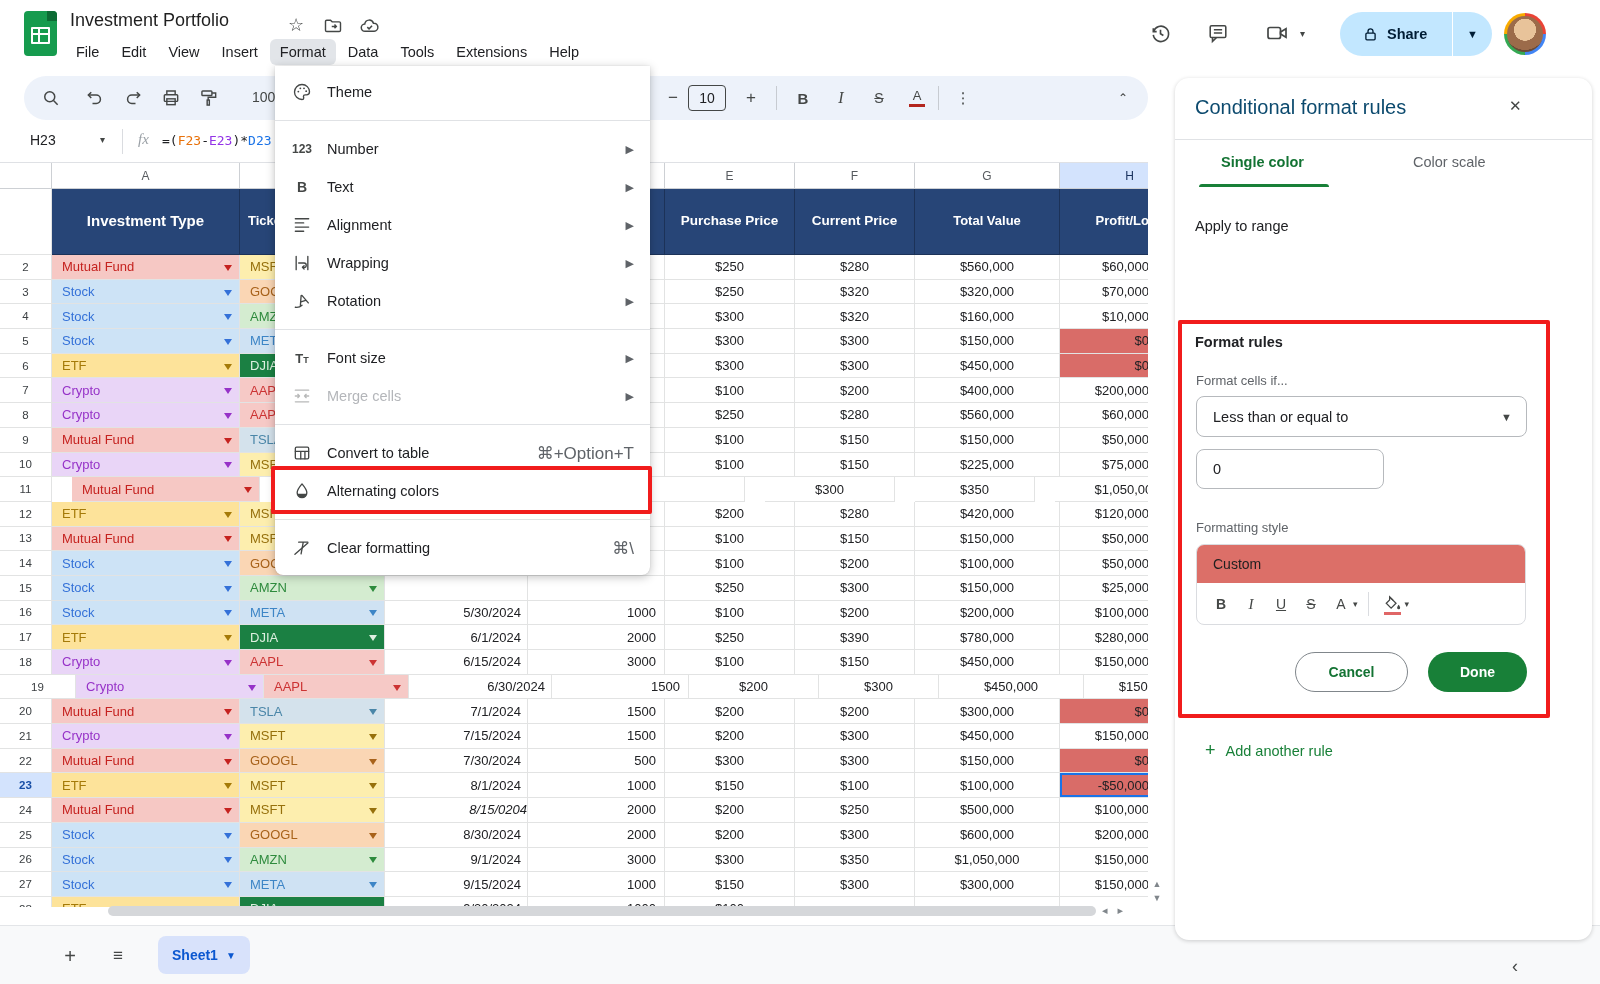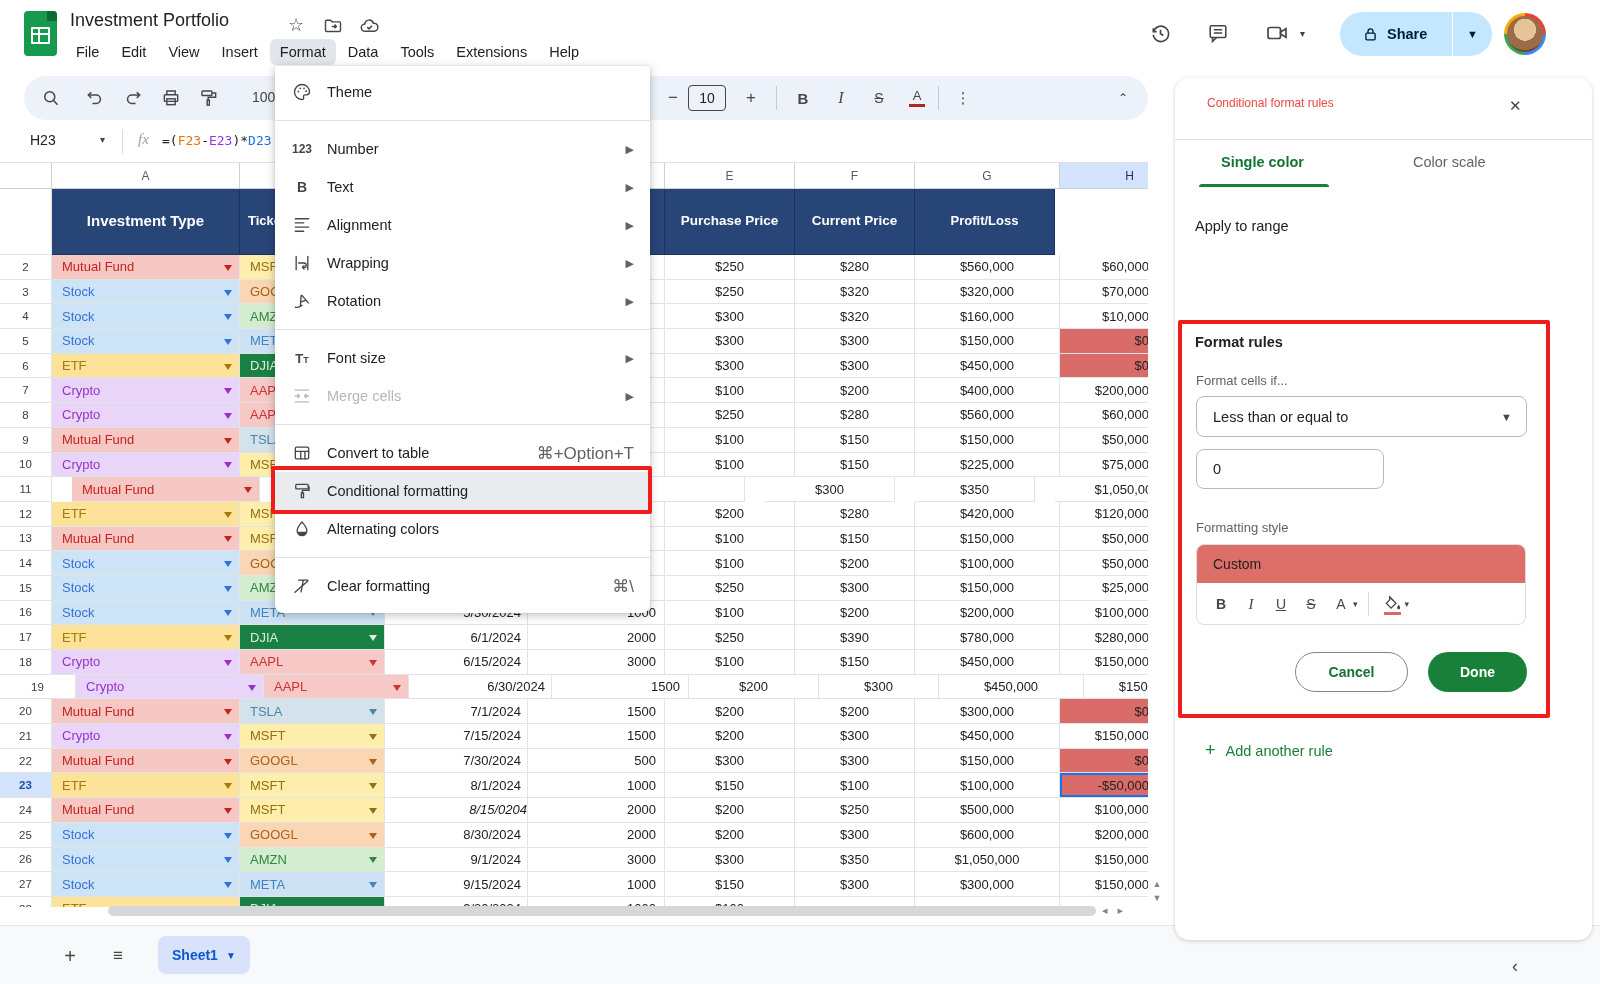--- a/index.html
+++ b/index.html
@@ -87,21 +87,21 @@
   .fm-divider { height:1px; background:#e0e2e5; margin:9px 0; }
   .fm-texticon { font-size:12px; font-weight:bold; color:#444746; }
 
   
   .red-box { border:4px solid #f11c1c; border-radius:2px; z-index:40; pointer-events:none; }
   #red-box-menu { left:271px; top:466px; width:381px; height:48px; }
   #red-box-panel { left:1178px; top:320px; width:372px; height:398px; }
 
   
   #panel { left:1175px; top:78px; width:417px; height:862px; background:#fff; border-radius:14px; box-shadow:0 1px 4px rgba(0,0,0,.18); z-index:10; }
-  #panel-title { left:32px; top:18px; font-size:12px; color:#ef4444; }
+  #panel-title { left:20px; top:18px; font-size:20px; color:#0c4a6e; }
   #panel-close { left:334px; top:19px; font-size:15px; color:#444746; }
   #panel-div1 { left:0; top:61px; width:417px; height:1px; background:#e0e2e5; }
   .p-tab { top:76px; font-size:14.5px; }
   #tab-single { left:46px; color:#137333; font-weight:bold; }
   #tab-scale { left:238px; color:#5f6368; }
   #tab-underline { left:24px; top:106px; width:130px; height:3px; background:#188038; border-radius:3px 3px 0 0; }
   #apply-label { left:20px; top:140px; font-size:14.5px; color:#202124; }
   #range-box { left:20px; top:178px; width:333px; height:42px; border:1px solid #80868b; border-radius:8px; display:flex; align-items:center; }
   #range-value { padding-left:16px; font-size:14px; color:#202124; flex:1; }
   #range-grid-icon { padding-right:12px; color:#444746; }
@@ -273,20 +273,21 @@
       <div class="g-cell sel-col" style="width: 140px;">H</div>
     </div>
     <div class="g-row hdr1" style="height: 66px;">
       <div class="g-cell rowhdr" style="width: 52px; background: rgb(255, 255, 255); border-color: rgb(226, 227, 227); height: 66px;">1</div>
       <div class="g-cell" style="width: 188px; height: 66px; font-size: 15px;">Investment Type</div>
       <div class="g-cell" style="width: 145px; height: 66px; justify-content: flex-start; padding-left: 8px;">Ticker</div>
       <div class="g-cell" style="width: 143px; height: 66px;"></div>
       <div class="g-cell" style="width: 137px; height: 66px;"></div>
       <div class="g-cell" style="width: 130px; height: 66px; font-size: 13.5px; padding: 0px 14px;">Purchase Price</div>
       <div class="g-cell" style="width: 120px; height: 66px; font-size: 13.5px; padding: 0px 14px;">Current Price</div>
+      <div class="g-cell" style="width: 145px; height: 66px;">Total Value</div>
       <div class="g-cell" style="width: 140px; height: 66px;">Profit/Loss</div>
     </div>
     <div class="g-row" style="height: 24.7px;">
       <div class="g-cell rowhdr" style="width: 52px;">2</div>
       <div class="g-cell" style="width: 188px; background: rgb(246, 200, 196); color: rgb(197, 34, 31);">
         <span class="chip-text">Mutual Fund</span>
         <span class="chip-arrow"></span>
       </div>
       <div class="g-cell" style="width: 145px; background: rgb(253, 238, 174); color: rgb(150, 112, 12);">
         <span class="chip-text">MSFT</span>
@@ -836,30 +837,20 @@
     <div class="fm-divider"></div>
     <div class="fm-item">
       <div class="fm-icon">
         <svg width="20" height="20" viewBox="0 0 24 24" fill="none" stroke="#444746" stroke-width="1.6" stroke-linecap="round" stroke-linejoin="round">
           <rect x="4" y="5" width="16" height="14" rx="1.5"></rect>
           <path d="M4 10h16M10.5 10v9M15.5 10v9"></path>
         </svg>
       </div>
       <div class="fm-label">Convert to table</div>
       <div class="fm-shortcut">⌘+Option+T</div>
-    </div>
-    <div class="fm-item highlight">
-      <div class="fm-icon">
-        <svg width="20" height="20" viewBox="0 0 24 24" fill="none" stroke="#444746" stroke-width="1.6" stroke-linecap="round" stroke-linejoin="round">
-          <rect x="4.5" y="4" width="15" height="5.5" rx="1"></rect>
-          <path d="M19.5 6.8h1v4.5h-8v3"></path>
-          <rect x="11.2" y="14.2" width="2.6" height="5.8"></rect>
-        </svg>
-      </div>
-      <div class="fm-label">Conditional formatting</div>
     </div>
     <div class="fm-item">
       <div class="fm-icon">
         <svg width="20" height="20" viewBox="0 0 24 24" fill="none" stroke="#444746" stroke-width="1.6" stroke-linecap="round" stroke-linejoin="round">
           <path d="M12 3.5s-5.8 6.8-5.8 10.6a5.8 5.8 0 0 0 11.6 0C17.8 10.3 12 3.5 12 3.5z"></path>
           <path d="M6.6 15.2a5.5 5.5 0 0 0 10.8 0z" fill="#444746" stroke="none"></path>
         </svg>
       </div>
       <div class="fm-label">Alternating colors</div>
     </div>

